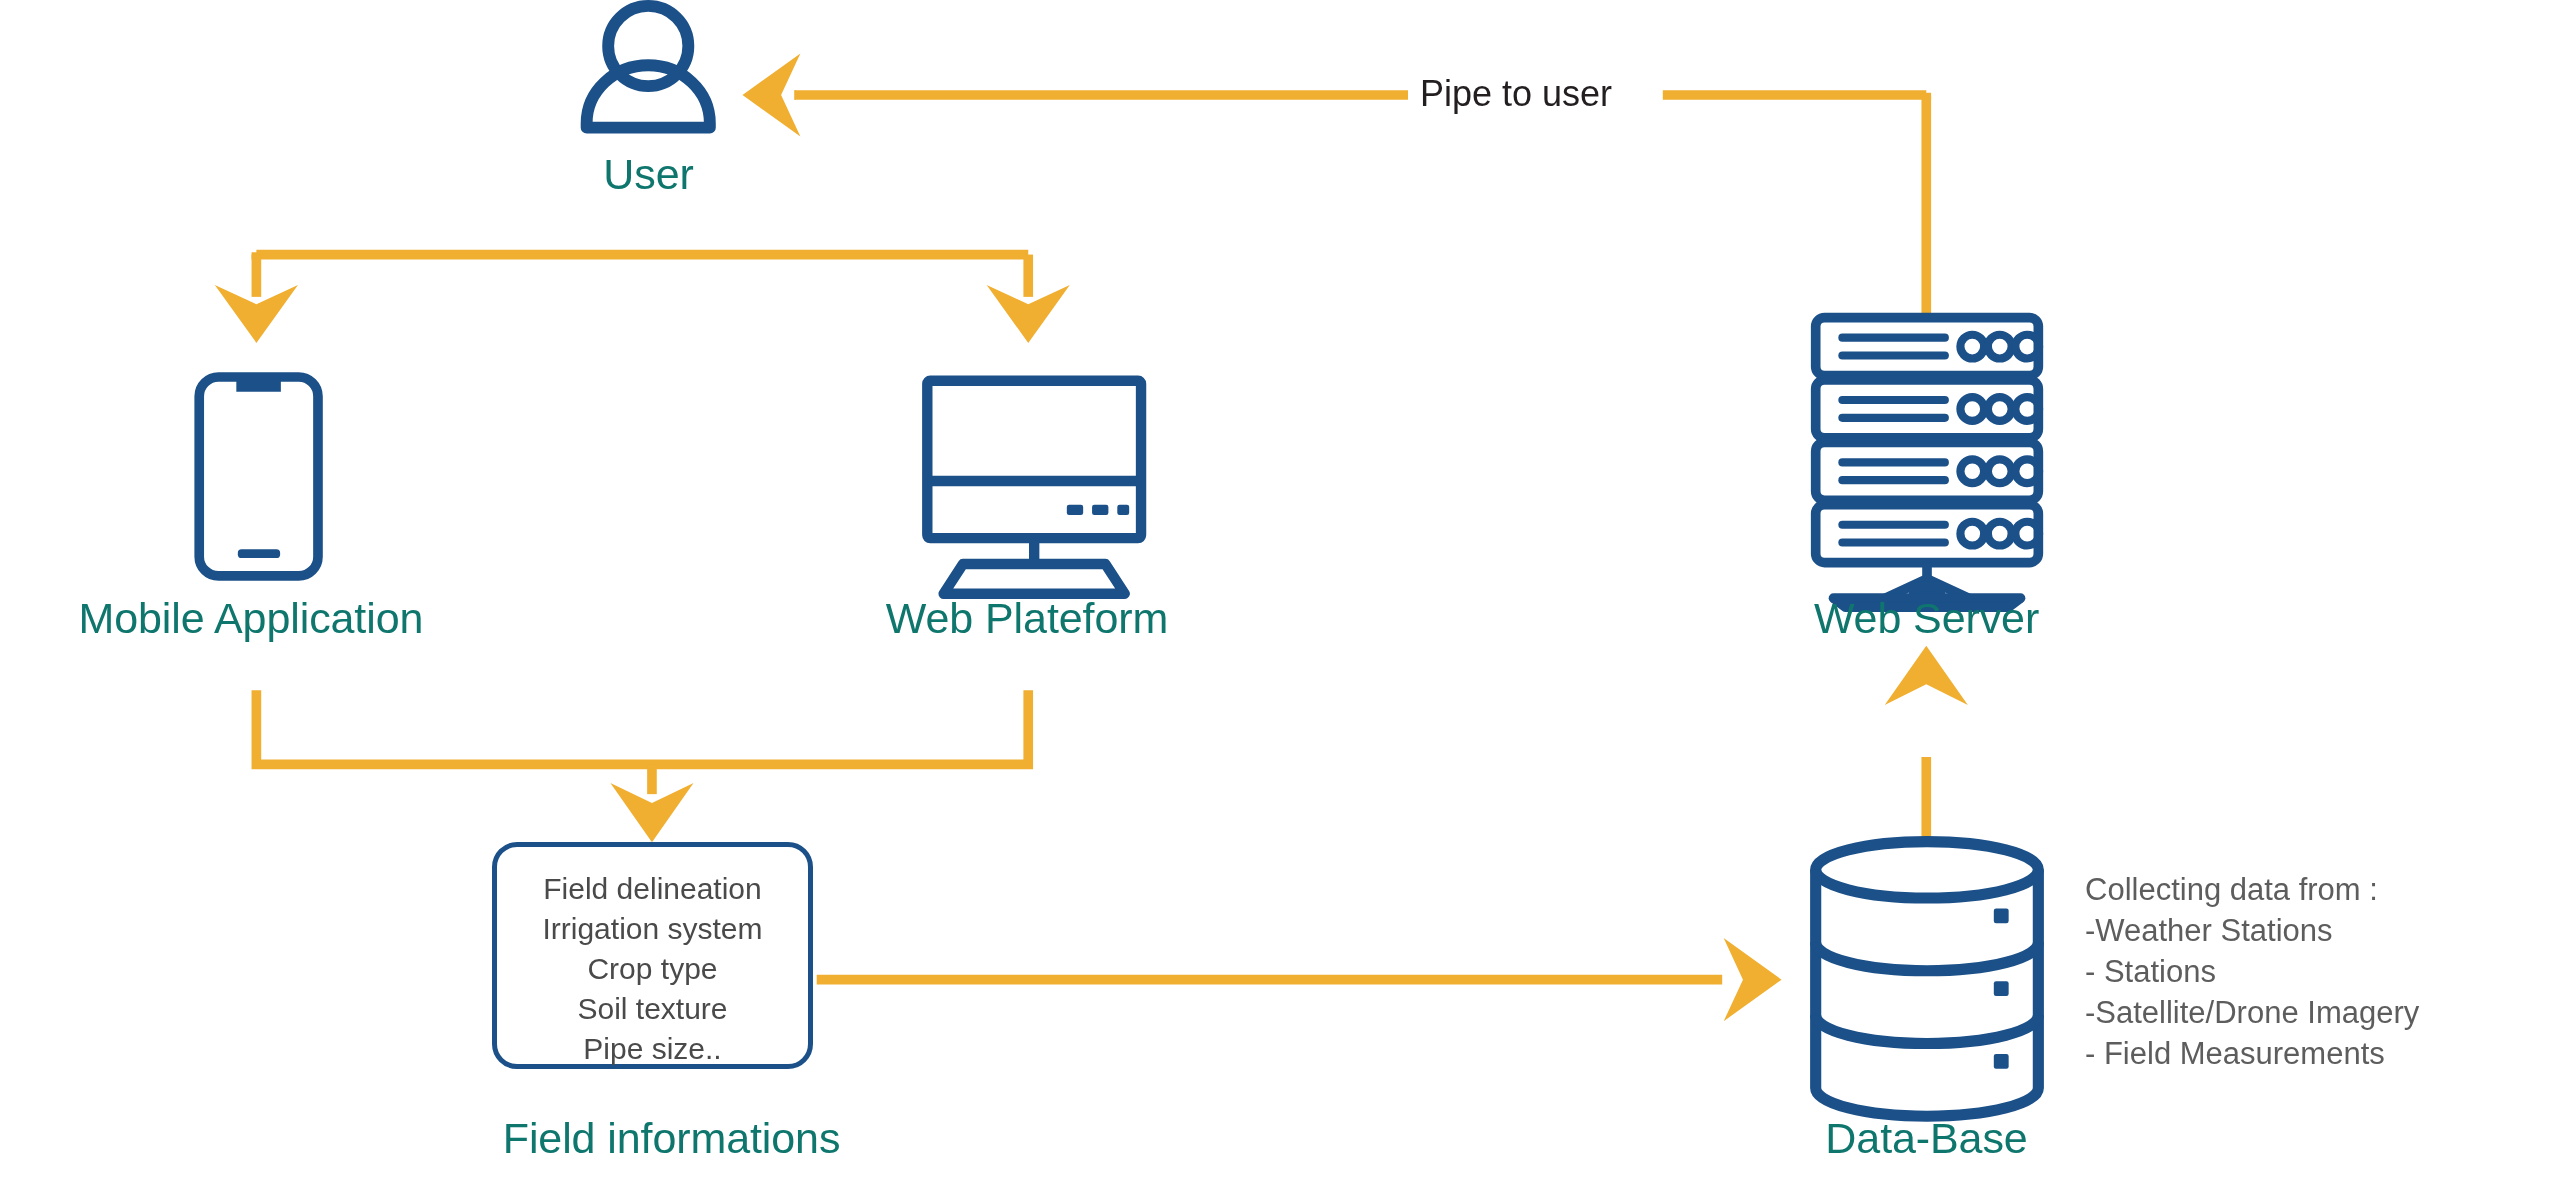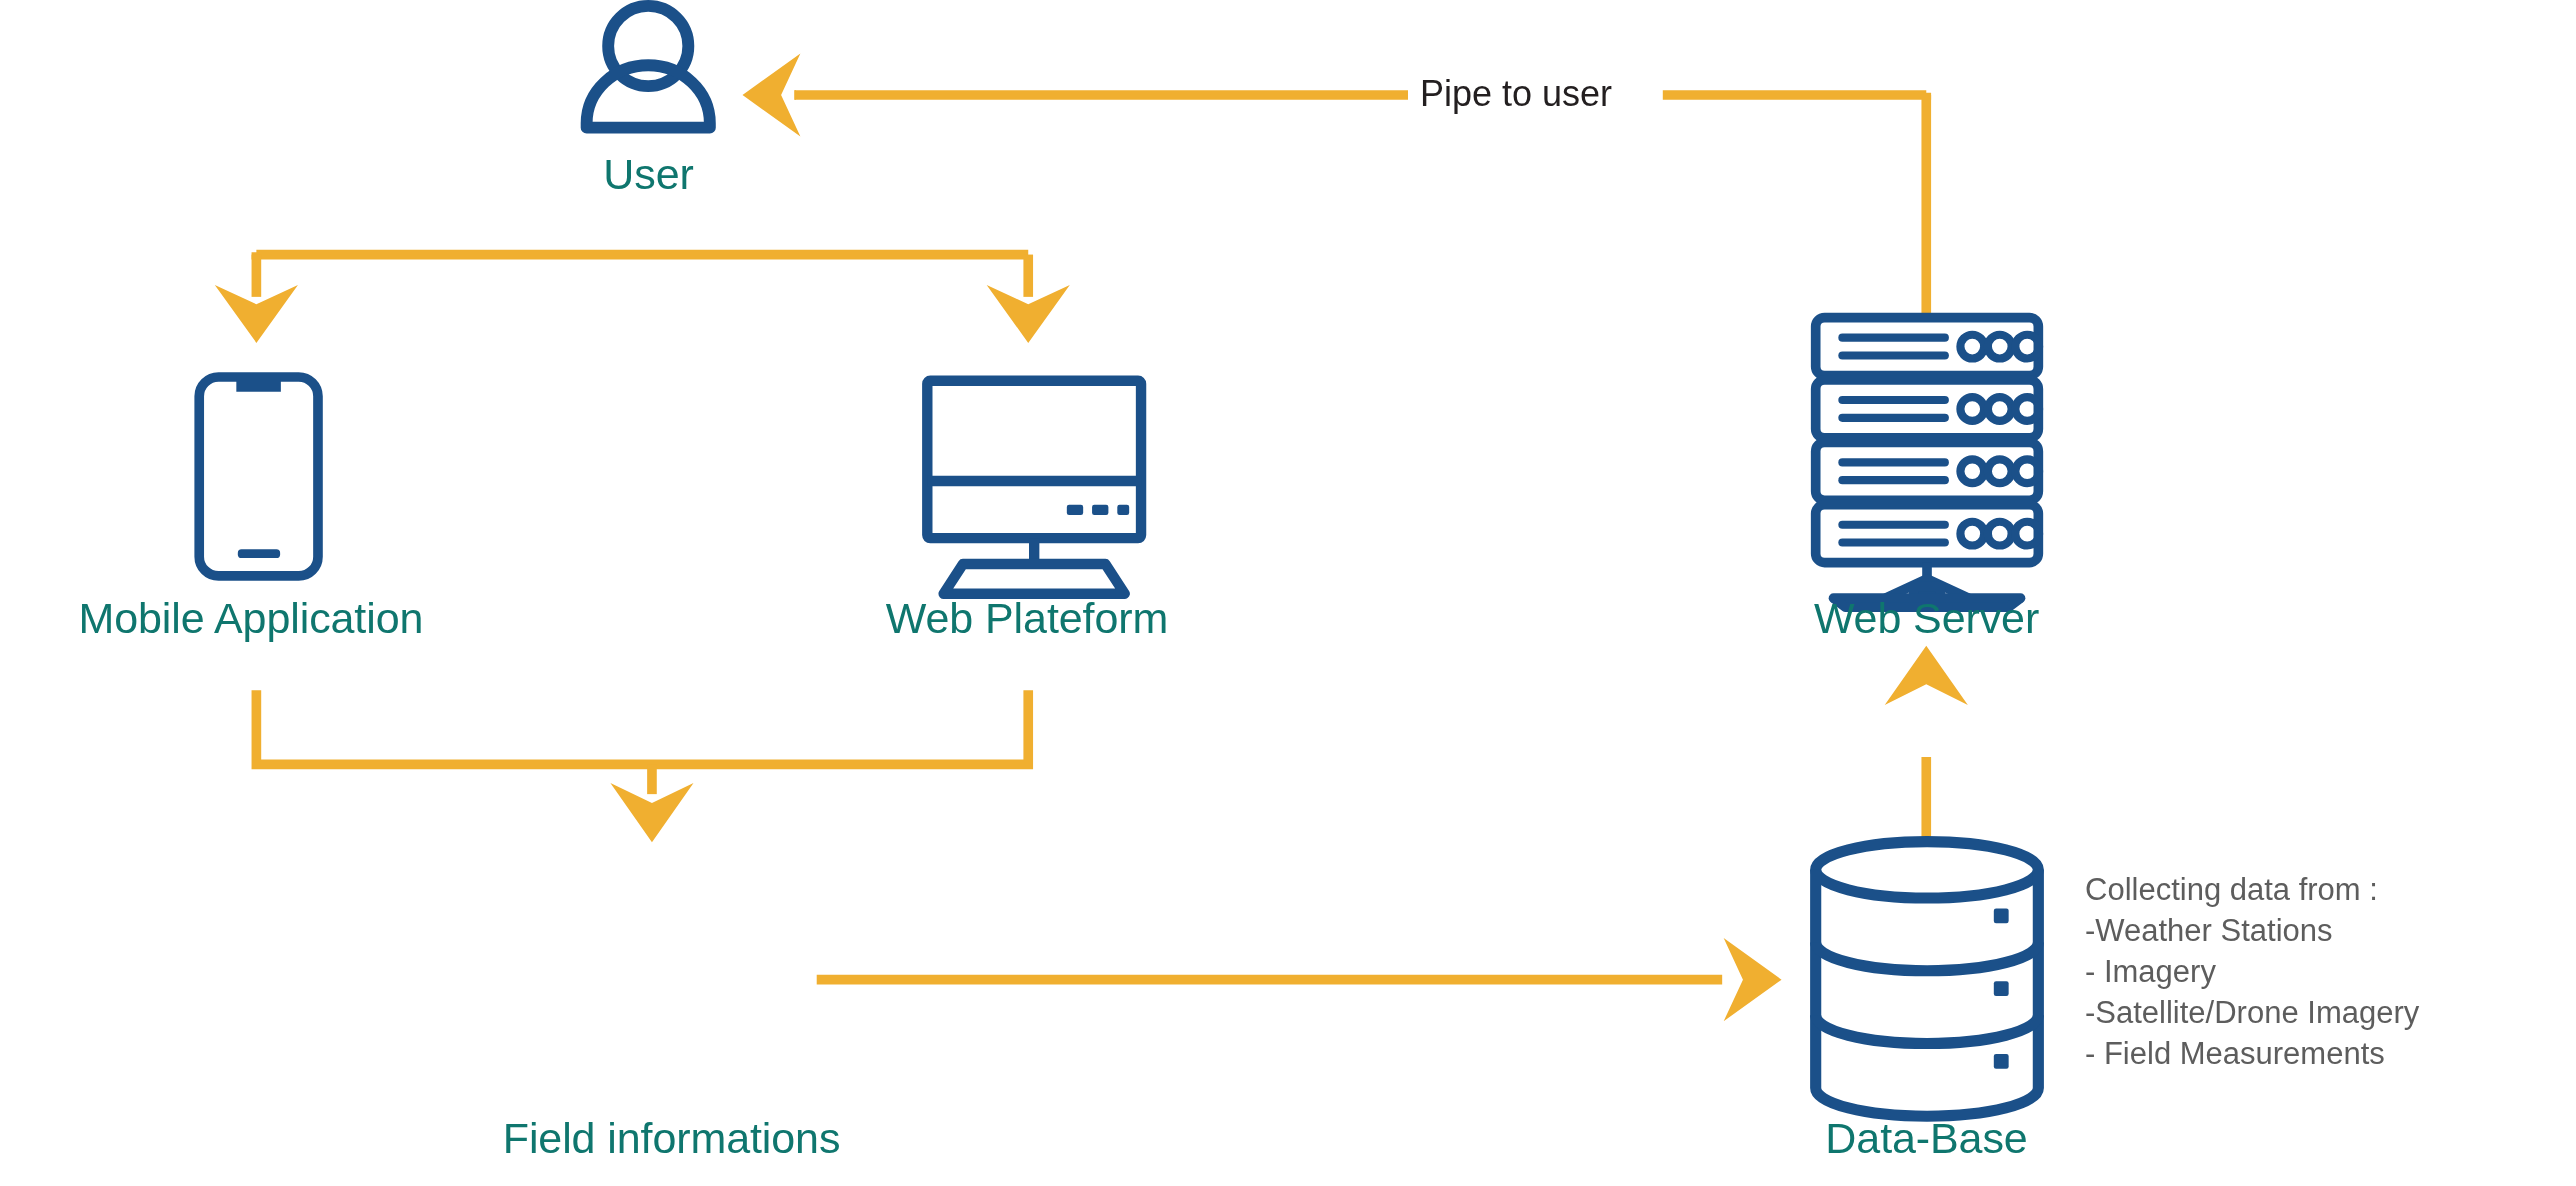--- a/index.html
+++ b/index.html
@@ -188,38 +188,47 @@
       <path d="M 2446 1270 A 150 38 0 0 0 2746 1270"></path>
       <path d="M 2446 1368 A 150 38 0 0 0 2746 1368"></path>
       <g fill="#1b5089" stroke="none">
         <rect x="2686" y="1224" width="20" height="20" rx="3"></rect>
         <rect x="2686" y="1322" width="20" height="20" rx="3"></rect>
         <rect x="2686" y="1420" width="20" height="20" rx="3"></rect>
       </g>
     </g>
   </svg>
 
+  <div class="field-box" style="left:492px; top:842px; width:321px; height:227px;">
+    <div class="box-text" style="top:22px;">
+      <span class="box-line">Field delineation</span>
+      <span class="box-line">Irrigation system</span>
+      <span class="box-line">Crop type</span>
+      <span class="box-line">Soil texture</span>
+      <span class="box-line">Pipe size..</span>
+    </div>
+  </div>
 
   <div class="node-label big-label" style="left:500px; top:150px; width:297px;">User</div>
 
   <div class="node-label big-label" style="left:13.4px; top:594px; width:475px;">Mobile Application</div>
 
   <div class="node-label big-label" style="left:797px; top:594px; width:460px;">Web Plateform</div>
 
   <div class="node-label big-label" style="left:1704px; top:594px; width:445px;">Web Server</div>
 
   <div class="node-label big-label" style="left:1704px; top:1114px; width:445px;">Data-Base</div>
 
   <div class="node-label big-label" style="left:434px; top:1114px; width:475px;">Field informations</div>
 
   <div class="edge-label" style="left:1408px; top:73px;">Pipe to user</div>
 
 
   <div class="annotation" style="left:2085px; top:870px;">
     <span class="ann-line">Collecting data from :</span>
     <span class="ann-line">   -Weather Stations</span>
-    <span class="ann-line">   - Imagery</span>
+    <span class="ann-line">   - Stations</span>
     <span class="ann-line">   -Satellite/Drone Imagery</span>
     <span class="ann-line">   - Field Measurements</span>
   </div>
 
 </div>
 
 
 </body></html>

